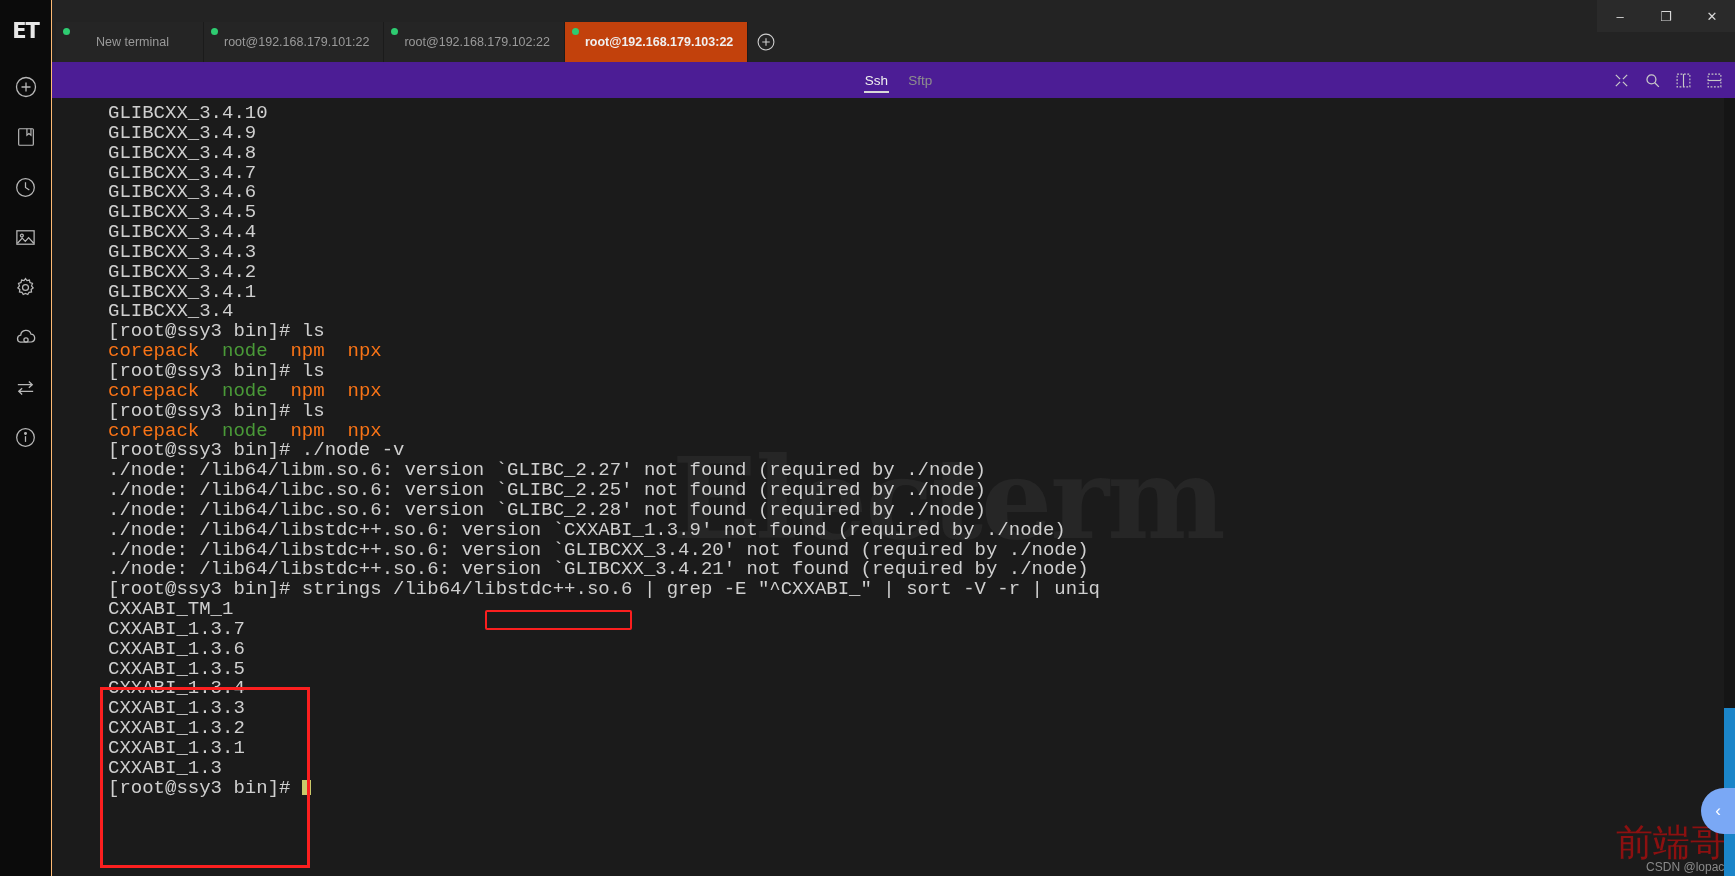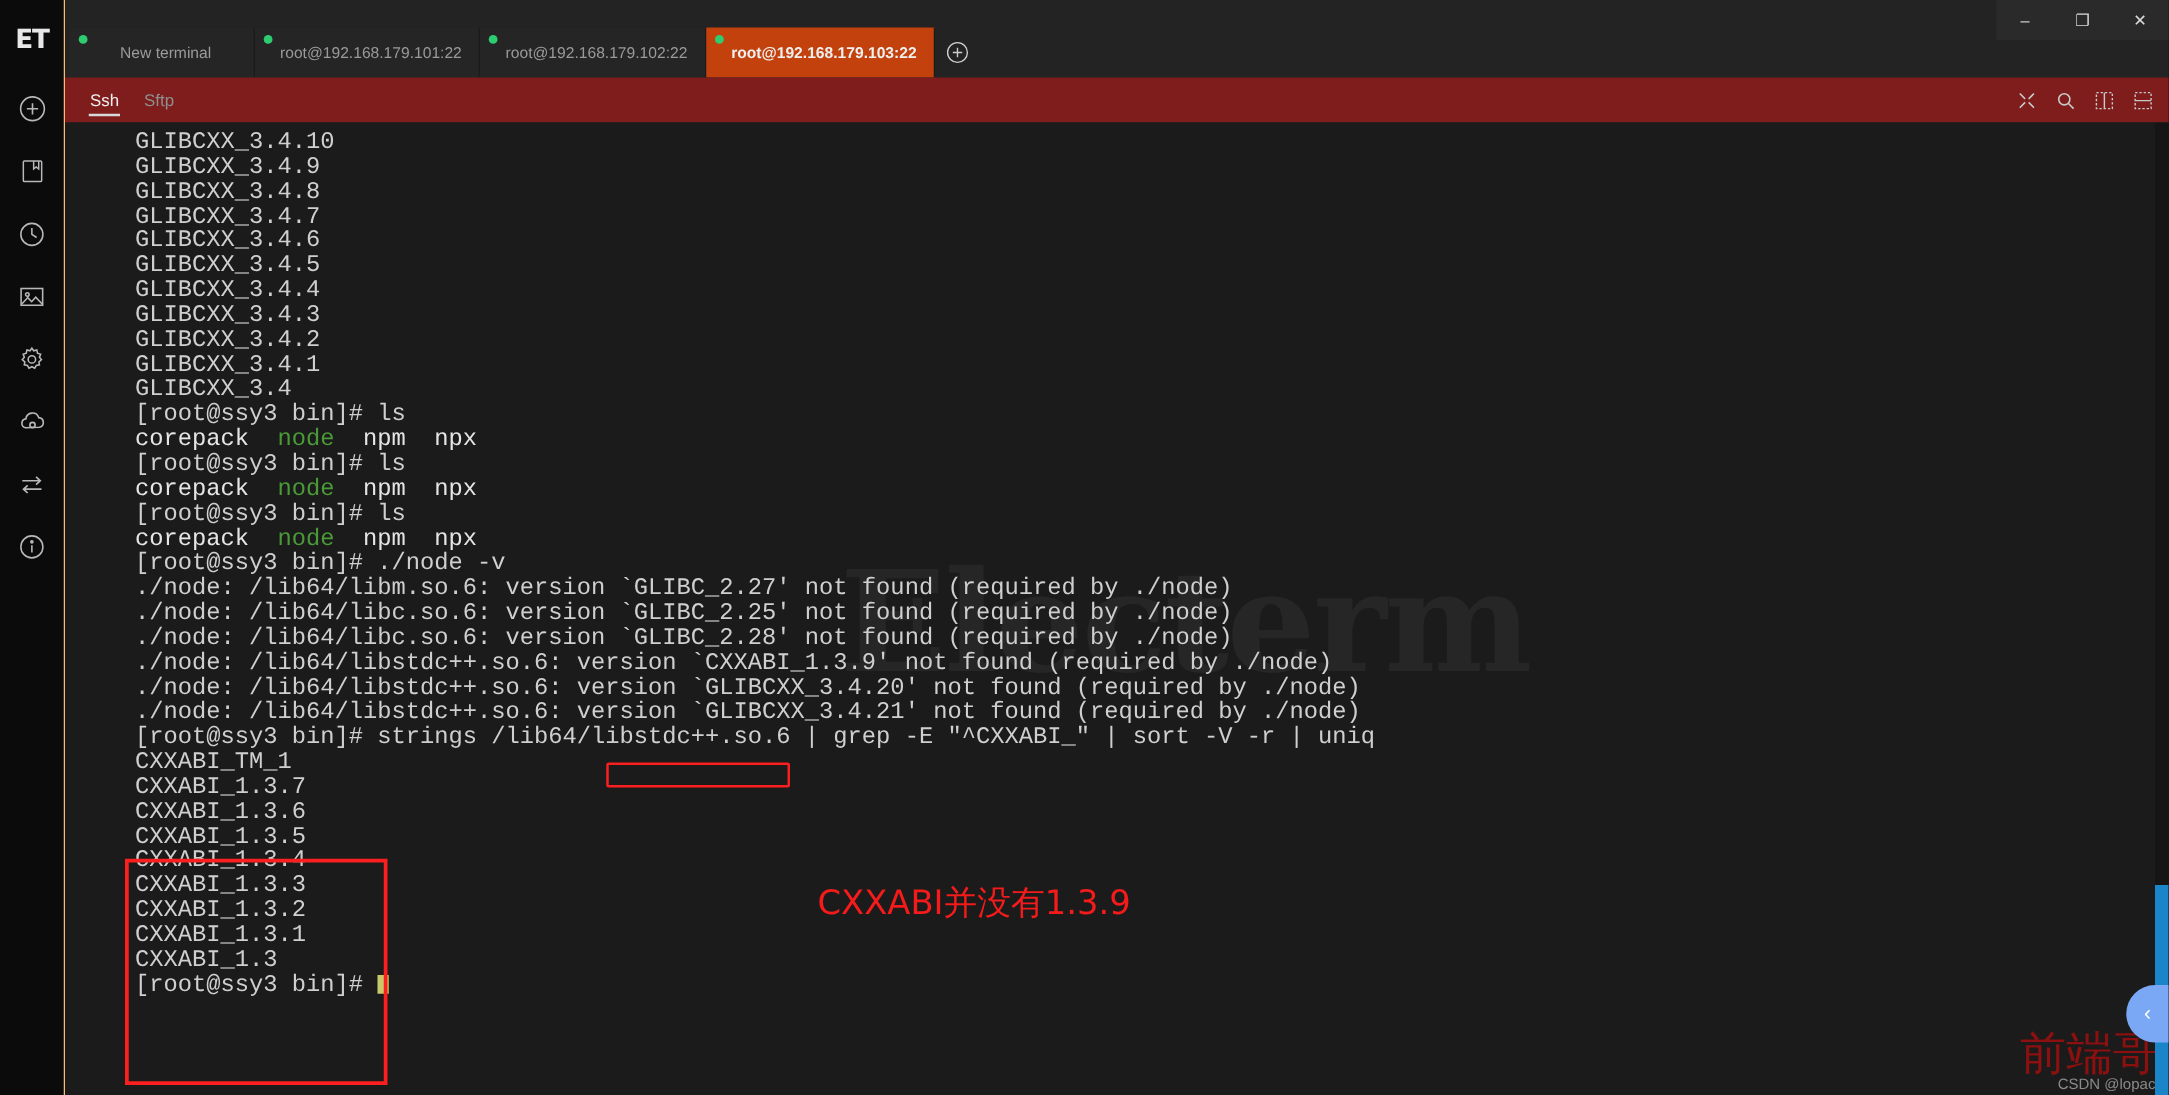--- a/index.html
+++ b/index.html
@@ -108,25 +108,26 @@
     width: 46px; height: 32px;
     display: flex; align-items: center; justify-content: center;
     color: #d8d8d8;
     font-size: 13px;
     cursor: pointer;
   }
 
   
   .toolbar {
     height: 36px;
-    background: #7f1d1d;
+    background: #4c1d95;
     display: flex; align-items: center;
     padding-left: 10px;
     flex: 0 0 36px;
     position: relative;
+    justify-content: center;
   }
   .tbtab {
     padding: 0 10px;
     height: 30px;
     display: flex; align-items: center;
     color: #8e8e8e;
     font-size: 13.5px;
     cursor: pointer;
     position: relative;
   }
@@ -173,21 +174,21 @@
     inset: 0;
     padding: 6px 0 0 56px;
     font-family: Liberation Mono, monospace;
     font-size: 19px;
     line-height: 19.85px;
     color: #cfcfcf;
     white-space: pre;
     z-index: 2;
   }
   .term .line { height: 19.85px; }
-  .c-cyan  { color: #e5e5e5; }
+  .c-cyan  { color: #f97316; }
   .c-green { color: #4a9a38; }
   .c-grey  { color: #cfcfcf; }
   .cursor {
     display: inline-block;
     width: 9px; height: 15px;
     background: #c9c96a;
     vertical-align: -2px;
   }
 
   
@@ -409,21 +410,20 @@
 
     <div class="term-wrap">
       <div class="watermark">Electerm</div>
 
       <div class="term" id="term-host"><div class="line"><span class="c-grey">GLIBCXX_3.4.10</span></div><div class="line"><span class="c-grey">GLIBCXX_3.4.9</span></div><div class="line"><span class="c-grey">GLIBCXX_3.4.8</span></div><div class="line"><span class="c-grey">GLIBCXX_3.4.7</span></div><div class="line"><span class="c-grey">GLIBCXX_3.4.6</span></div><div class="line"><span class="c-grey">GLIBCXX_3.4.5</span></div><div class="line"><span class="c-grey">GLIBCXX_3.4.4</span></div><div class="line"><span class="c-grey">GLIBCXX_3.4.3</span></div><div class="line"><span class="c-grey">GLIBCXX_3.4.2</span></div><div class="line"><span class="c-grey">GLIBCXX_3.4.1</span></div><div class="line"><span class="c-grey">GLIBCXX_3.4</span></div><div class="line"><span class="c-grey">[root@ssy3 bin]# ls</span></div><div class="line"><span class="c-cyan">corepack</span>  <span class="c-green">node</span>  <span class="c-cyan">npm</span>  <span class="c-cyan">npx</span></div><div class="line"><span class="c-grey">[root@ssy3 bin]# ls</span></div><div class="line"><span class="c-cyan">corepack</span>  <span class="c-green">node</span>  <span class="c-cyan">npm</span>  <span class="c-cyan">npx</span></div><div class="line"><span class="c-grey">[root@ssy3 bin]# ls</span></div><div class="line"><span class="c-cyan">corepack</span>  <span class="c-green">node</span>  <span class="c-cyan">npm</span>  <span class="c-cyan">npx</span></div><div class="line"><span class="c-grey">[root@ssy3 bin]# ./node -v</span></div><div class="line"><span class="c-grey">./node: /lib64/libm.so.6: version `GLIBC_2.27' not found (required by ./node)</span></div><div class="line"><span class="c-grey">./node: /lib64/libc.so.6: version `GLIBC_2.25' not found (required by ./node)</span></div><div class="line"><span class="c-grey">./node: /lib64/libc.so.6: version `GLIBC_2.28' not found (required by ./node)</span></div><div class="line"><span class="c-grey">./node: /lib64/libstdc++.so.6: version `CXXABI_1.3.9' not found (required by ./node)</span></div><div class="line"><span class="c-grey">./node: /lib64/libstdc++.so.6: version `GLIBCXX_3.4.20' not found (required by ./node)</span></div><div class="line"><span class="c-grey">./node: /lib64/libstdc++.so.6: version `GLIBCXX_3.4.21' not found (required by ./node)</span></div><div class="line"><span class="c-grey">[root@ssy3 bin]# strings /lib64/libstdc++.so.6 | grep -E "^CXXABI_" | sort -V -r | uniq</span></div><div class="line"><span class="c-grey">CXXABI_TM_1</span></div><div class="line"><span class="c-grey">CXXABI_1.3.7</span></div><div class="line"><span class="c-grey">CXXABI_1.3.6</span></div><div class="line"><span class="c-grey">CXXABI_1.3.5</span></div><div class="line"><span class="c-grey">CXXABI_1.3.4</span></div><div class="line"><span class="c-grey">CXXABI_1.3.3</span></div><div class="line"><span class="c-grey">CXXABI_1.3.2</span></div><div class="line"><span class="c-grey">CXXABI_1.3.1</span></div><div class="line"><span class="c-grey">CXXABI_1.3</span></div><div class="line"><span class="c-grey">[root@ssy3 bin]# </span><span class="cursor"></span></div></div>
 
       <div class="hl-inline" style="left:433px; top:512px; width:147px; height:20px;"></div>
 
       <div class="hl-box" style="left:48px; top:589px; width:210px; height:181px;"></div>
 
-      <div class="annotation" style="left:602px; top:606px;">CXXABI并没有1.3.9</div>
 
       <div class="wm-cn">前端哥</div>
       <div class="wm-csdn">CSDN @lopaco</div>
 
       <div class="scrollbar">
         <div class="thumb"></div>
       </div>
       <div class="collapse-btn">‹</div>
     </div>
   </div>

